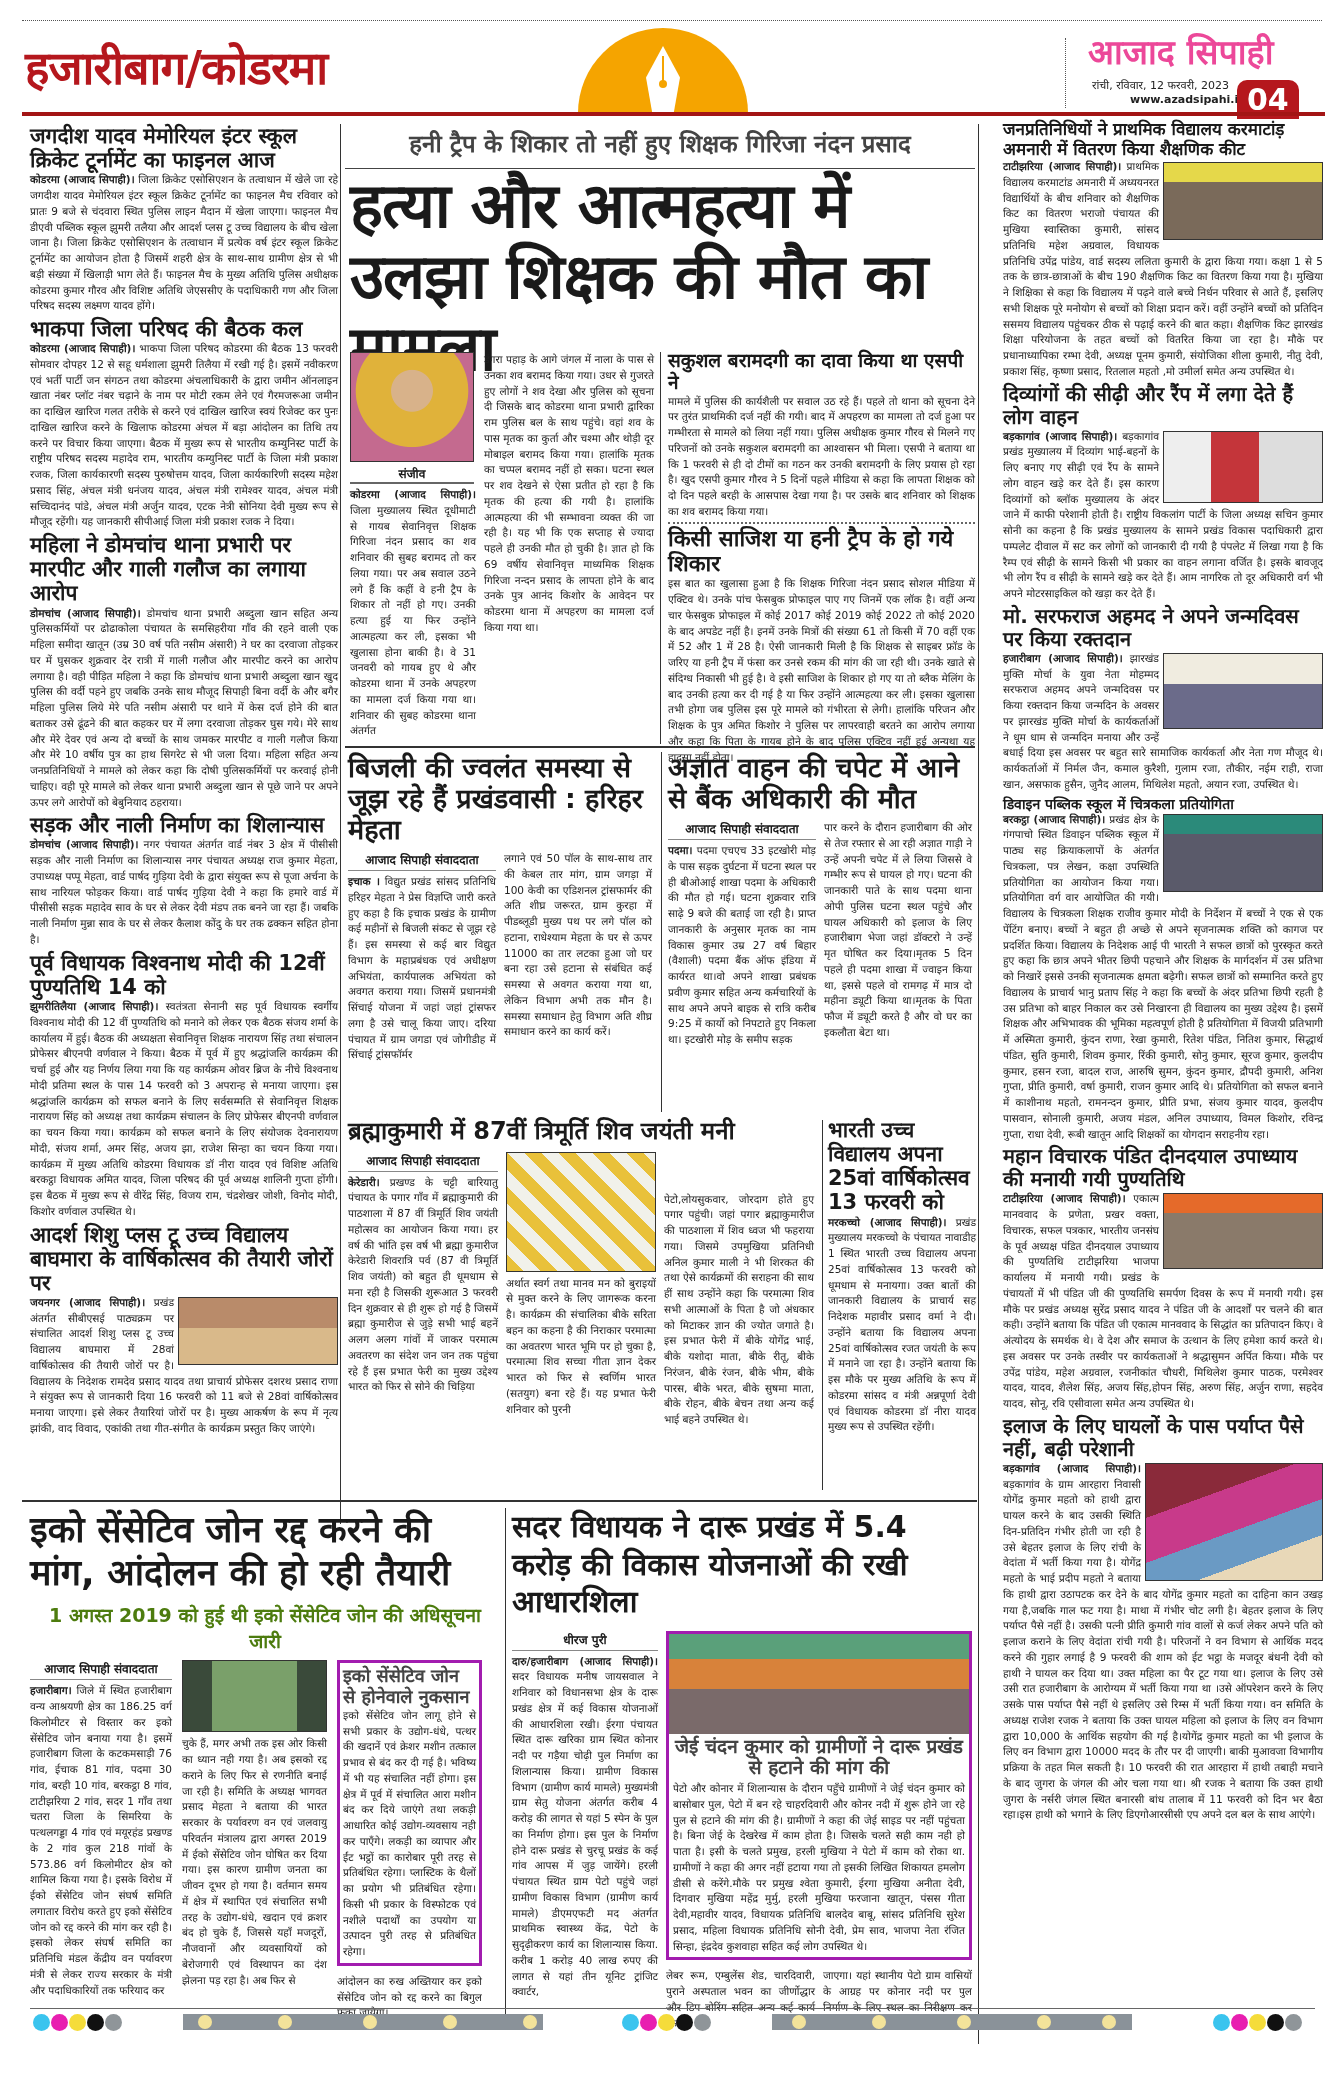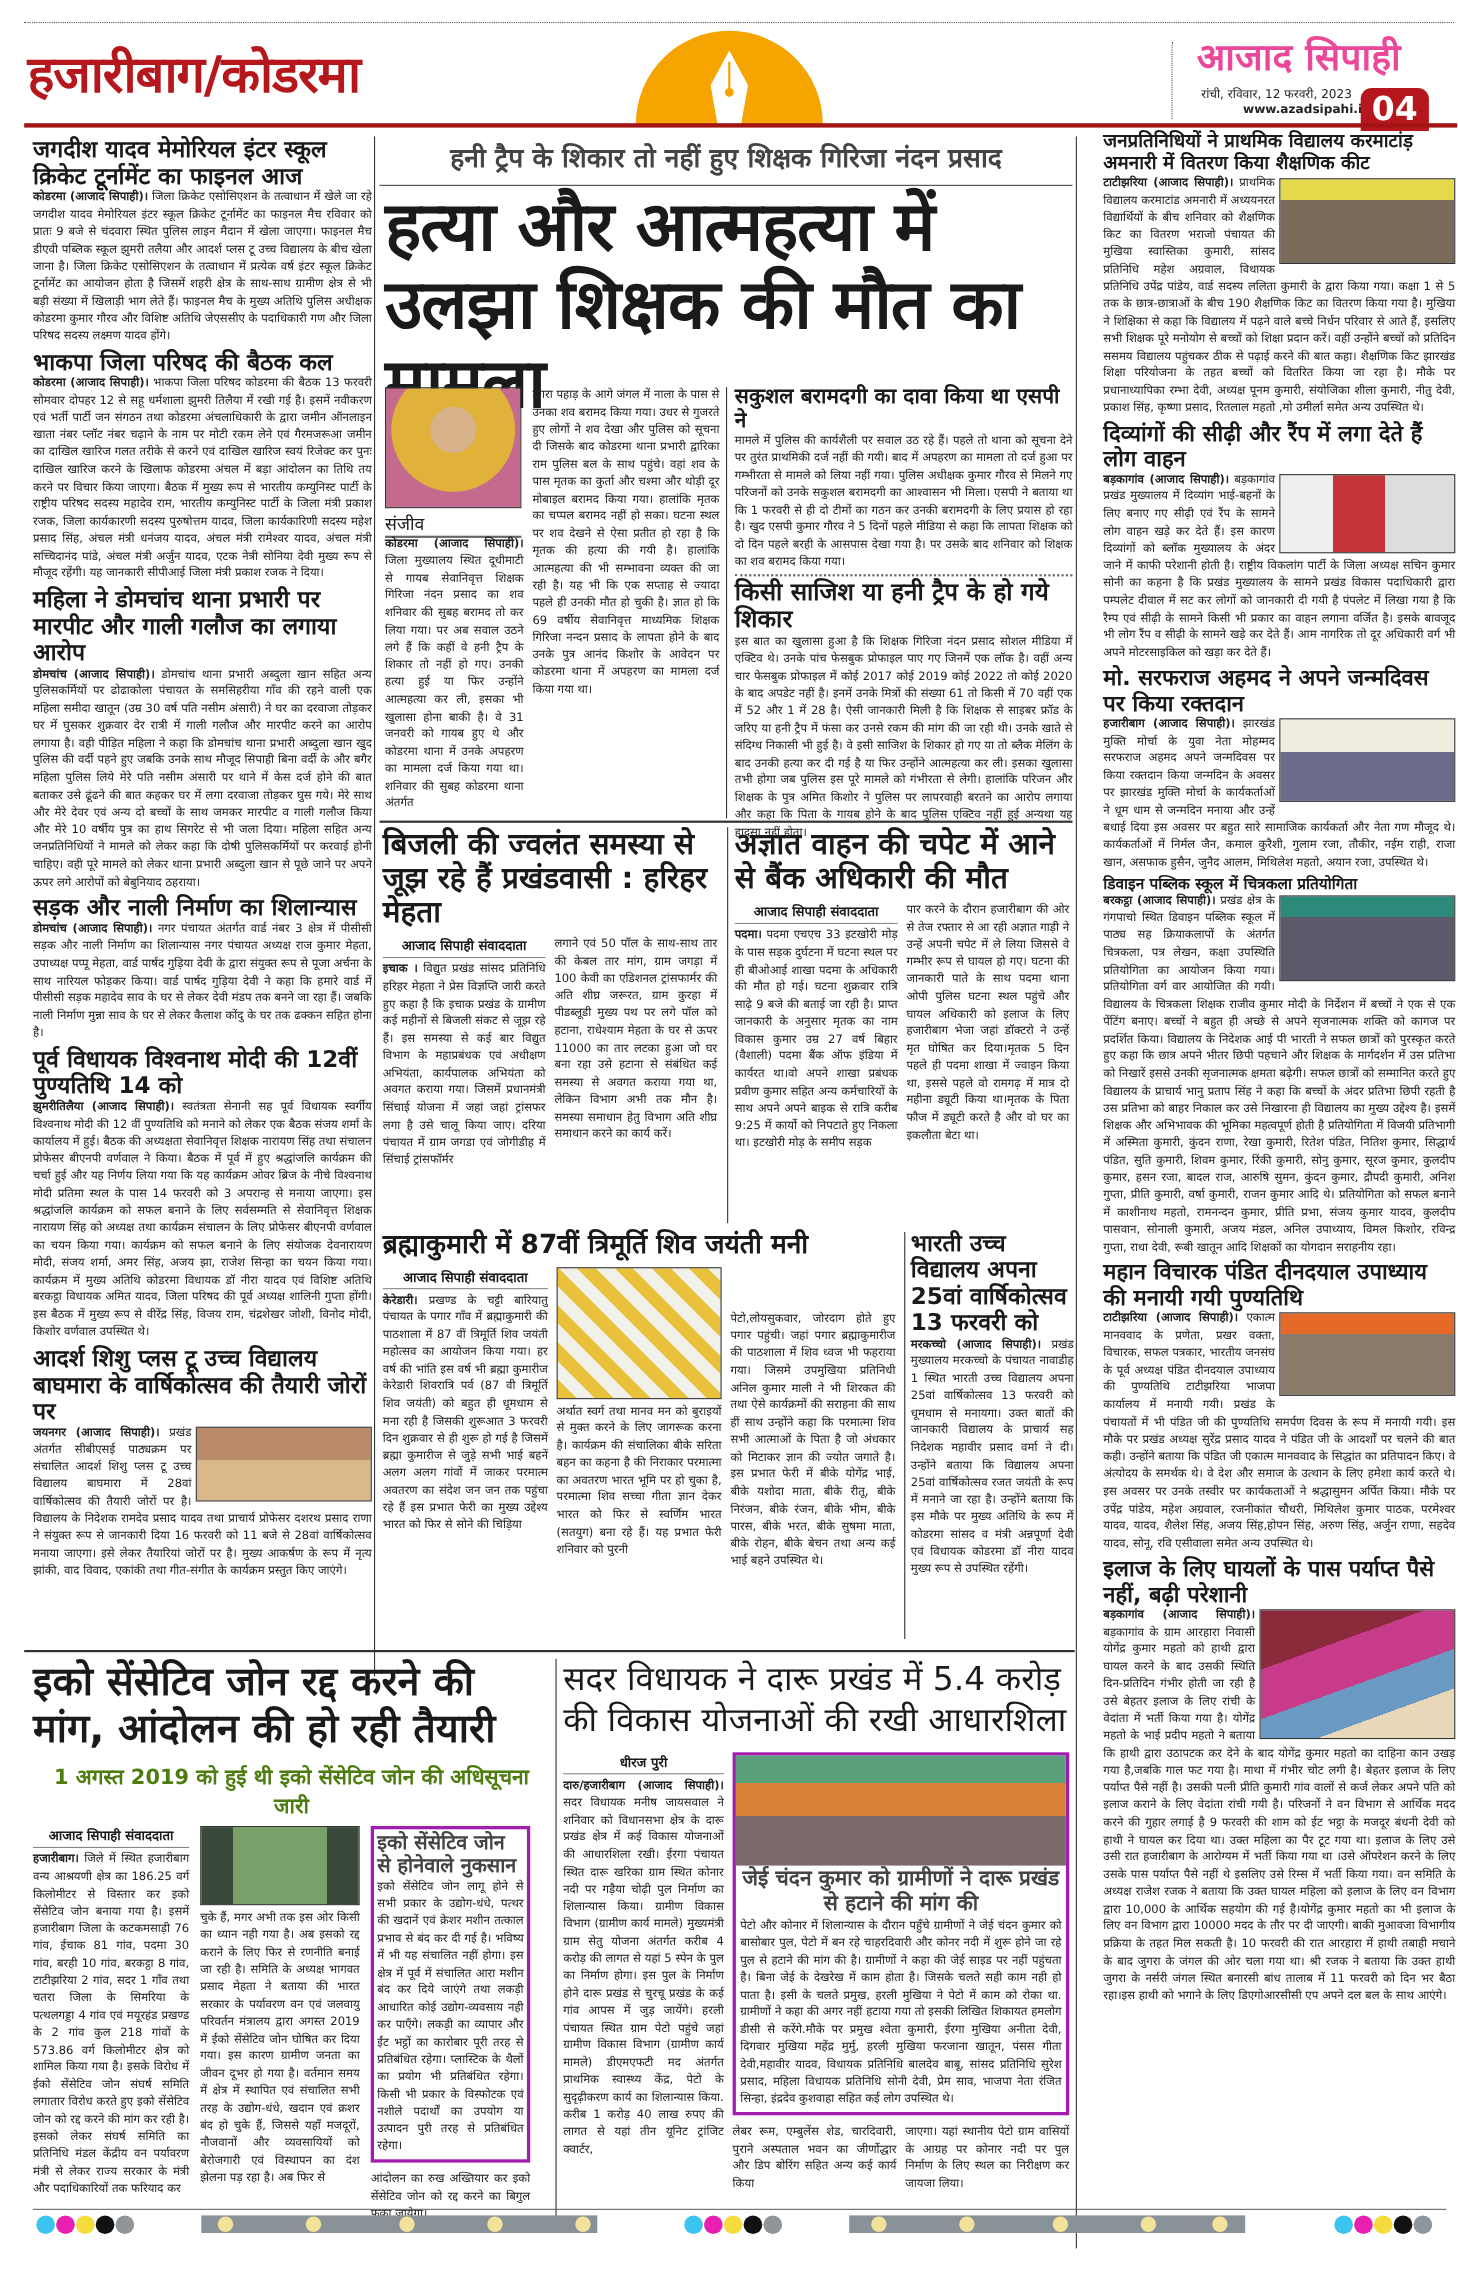--- a/index.html
+++ b/index.html
@@ -14,21 +14,21 @@
 .pen-dot{position:absolute;left:81px;top:52px;width:8px;height:8px;border-radius:50%;background:#f5a400}
 .masthead{font-size:34px;font-weight:bold;color:#ec4899}
 .date{font-size:11px;color:#222}
 .pageno{background:#b5171d;color:#fff;font-weight:bold;font-size:30px;padding:2px 10px;border-radius:10px 10px 0 0}
 h2{font-weight:bold;line-height:1.15;color:#1a1a1a}
 .col-text{font-size:12.2px;line-height:1.55;text-align:justify;color:#222}
 .col-text b{font-weight:bold}
 .byline{font-size:12px;font-weight:bold;text-align:center;border-bottom:1px solid #888;padding-bottom:2px;margin-bottom:3px}
 .vline{background:#333;width:1px}
 .photo{background:linear-gradient(135deg,#c9a36a,#7a5a3a);border:1px solid #333}
-.caption{font-size:16px;font-weight:normal;text-align:left}
+.caption{font-size:12px;font-weight:bold;text-align:center}
 .dots span{display:inline-block;width:17px;height:17px;border-radius:50%;margin-right:1px}
 .regbar{background:#8a9299;height:16px}
 .regdot{position:absolute;top:1px;width:14px;height:14px;border-radius:50%;background:#f3e39a}
 .hl-big{font-size:62px;font-weight:bold;line-height:1.15;letter-spacing:-1px}
 .kicker{font-size:24px;color:#444;text-align:center;font-weight:bold}
 .box{border:3px solid #a21caf}
 .sub-red{font-size:19px;font-weight:bold;color:#4d7c0f}
 </style>
 </head>
 <body>
@@ -187,21 +187,21 @@
         <h2 style="font-size:18px;color:#444">इको सेंसेटिव जोन से होनेवाले नुकसान</h2>
         <p class="col-text" style="font-size:10.5px;line-height:1.5">इको सेंसेटिव जोन लागू होने से सभी प्रकार के उद्योग-धंधे, पत्थर की खदानें एवं क्रेशर मशीन तत्काल प्रभाव से बंद कर दी गई है। भविष्य में भी यह संचालित नहीं होगा। इस क्षेत्र में पूर्व में संचालित आरा मशीन बंद कर दिये जाएंगे तथा लकड़ी आधारित कोई उद्योग-व्यवसाय नही कर पाएँगे। लकड़ी का व्यापार और ईंट भट्ठों का कारोबार पूरी तरह से प्रतिबंधित रहेगा। प्लास्टिक के थैलों का प्रयोग भी प्रतिबंधित रहेगा। किसी भी प्रकार के विस्फोटक एवं नशीले पदार्थों का उपयोग या उत्पादन पुरी तरह से प्रतिबंधित रहेगा।</p>
       </div>
       <p class="col-text" style="font-size:10.5px;line-height:1.5;margin-top:8px">आंदोलन का रुख अख्तियार कर इको सेंसेटिव जोन को रद्द करने का बिगुल फूका जायेगा।</p>
     </div>
   </div>
 </article>
 <div class="abs vline" style="left:505px;top:1508px;height:520px"></div>
 
 <article class="abs" style="left:512px;top:1508px;width:462px">
-  <h2 style="font-size:30px;line-height:1.25;font-weight:normal">सदर विधायक ने दारू प्रखंड में 5.4 करोड़ की विकास योजनाओं की रखी आधारशिला</h2>
+  <h2 style="font-size:30px;line-height:1.25;font-weight:bold">सदर विधायक ने दारू प्रखंड में 5.4 करोड़ की विकास योजनाओं की रखी आधारशिला</h2>
   <div style="display:flex;gap:8px;margin-top:10px">
     <div style="width:146px">
       <div class="byline">धीरज पुरी</div>
       <p class="col-text" style="font-size:10.5px;line-height:1.5"><b>दारु/हजारीबाग (आजाद सिपाही)।</b> <span>सदर विधायक मनीष जायसवाल ने शनिवार को विधानसभा क्षेत्र के दारू प्रखंड क्षेत्र में कई विकास योजनाओं की आधारशिला रखी। ईरगा पंचायत स्थित दारू खरिका ग्राम स्थित कोनार नदी पर गड़ैया चोढ़ी पुल निर्माण का शिलान्यास किया। ग्रामीण विकास विभाग (ग्रामीण कार्य मामले) मुख्यमंत्री ग्राम सेतु योजना अंतर्गत करीब 4 करोड़ की लागत से यहां 5 स्पेन के पुल का निर्माण होगा। इस पुल के निर्माण होने दारू प्रखंड से चुरचू प्रखंड के कई गांव आपस में जुड़ जायेंगे। हरली पंचायत स्थित ग्राम पेटो पहुंचे जहां ग्रामीण विकास विभाग (ग्रामीण कार्य मामले) डीएमएफटी मद अंतर्गत प्राथमिक स्वास्थ्य केंद्र, पेटो के सुदृढ़ीकरण कार्य का शिलान्यास किया. करीब 1 करोड़ 40 लाख रुपए की लागत से यहां तीन यूनिट ट्रांजिट क्वार्टर,</span></p>
     </div>
     <div style="width:306px">
       <div class="box" style="padding:0 0 3px">
         <div class="photo" style="height:100px;border:none;background:linear-gradient(180deg,#5aa07a 0 25%,#d8823a 25% 55%,#7a6a6a 55%)"></div>
         <h2 style="font-size:19px;color:#444;text-align:center;margin:2px 4px">जेई चंदन कुमार को ग्रामीणों ने दारू प्रखंड से हटाने की मांग की</h2>
         <p class="col-text" style="font-size:10.5px;line-height:1.5;padding:0 4px">पेटो और कोनार में शिलान्यास के दौरान पहुँचे ग्रामीणों ने जेई चंदन कुमार को बासोबार पुल, पेटो में बन रहे चाहरदिवारी और कोनर नदी में शुरू होने जा रहे पुल से हटाने की मांग की है। ग्रामीणों ने कहा की जेई साइड पर नहीं पहुंचता है। बिना जेई के देखरेख में काम होता है। जिसके चलते सही काम नही हो पाता है। इसी के चलते प्रमुख, हरली मुखिया ने पेटो में काम को रोका था. ग्रामीणों ने कहा की अगर नहीं हटाया गया तो इसकी लिखित शिकायत हमलोग डीसी से करेंगे.मौके पर प्रमुख श्वेता कुमारी, ईरगा मुखिया अनीता देवी, दिगवार मुखिया महेंद्र मुर्मु, हरली मुखिया फरजाना खातून, पंसस गीता देवी,महावीर यादव, विधायक प्रतिनिधि बालदेव बाबू, सांसद प्रतिनिधि सुरेश प्रसाद, महिला विधायक प्रतिनिधि सोनी देवी, प्रेम साव, भाजपा नेता रंजित सिन्हा, इंद्रदेव कुशवाहा सहित कई लोग उपस्थित थे।</p>

